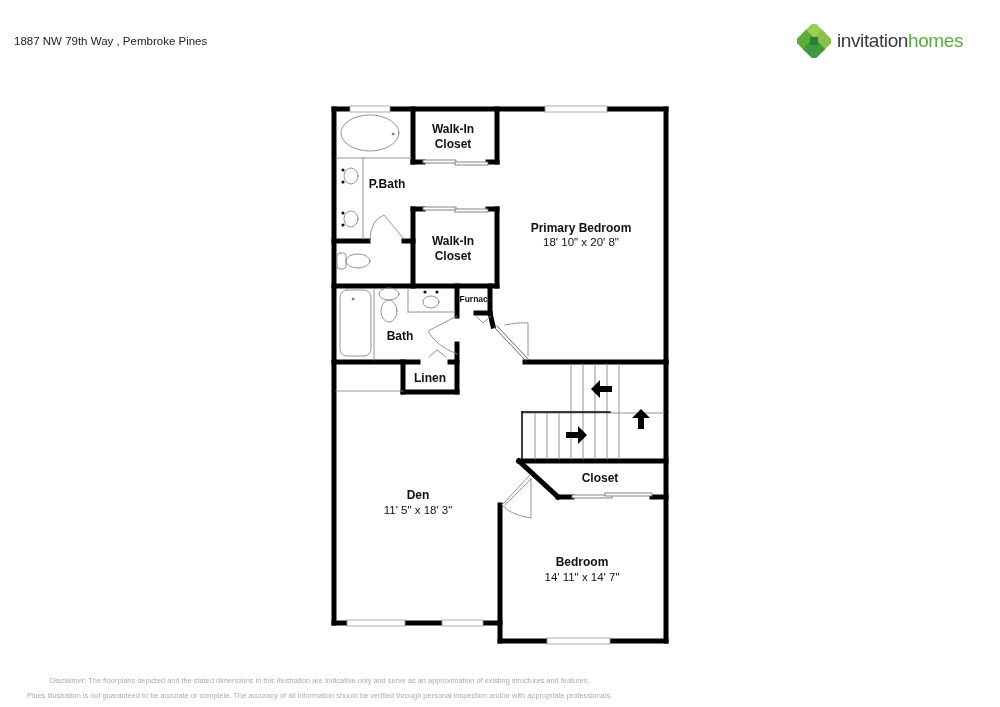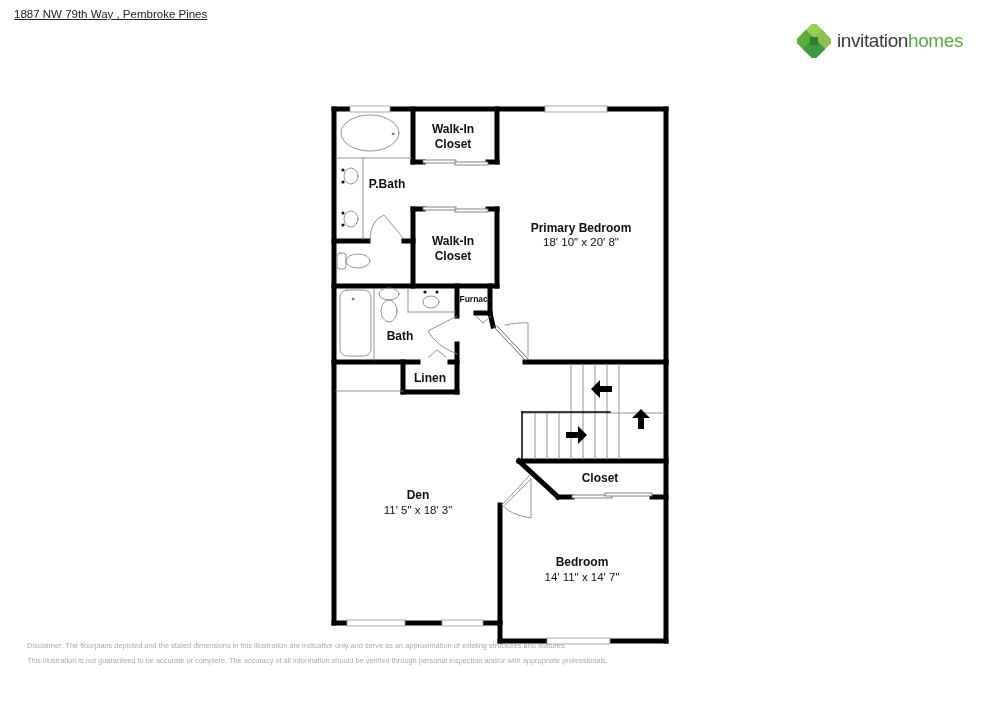--- a/index.html
+++ b/index.html
@@ -1,22 +1,22 @@
 <!DOCTYPE html>
 <html><head>
 <meta charset="utf-8">
 <style>
   html, body { margin: 0; padding: 0; background: #ffffff; }
   body { width: 1000px; height: 707px; position: relative; overflow: hidden; font-family: "Liberation Sans", sans-serif; }
-  .header { position: absolute; left: 14px; top: 5px; font-size: 11.5px; color: #222; line-height: 19px; text-decoration: underline; }
+  .header { position: absolute; left: 14px; top: 32px; font-size: 11.5px; color: #222; line-height: 19px; }
   .logo { position: absolute; left: 797px; top: 24px; display: flex; align-items: center; }
   .logo-text { font-size: 19px; letter-spacing: -0.4px; margin-left: 6px; }
   .logo-text .a { color: #3a3a3a; }
   .logo-text .b { color: #5cac3c; text-align: right; }
-  .disclaimer { position: absolute; left: 27px; top: 638px; font-size: 7.4px; color: #aaaaaa; line-height: 15px; }
+  .disclaimer { position: absolute; left: 27px; top: 673px; font-size: 7.4px; color: #aaaaaa; line-height: 15px; text-align: center; }
   svg.plan { position: absolute; left: 0; top: 0; }
   .room-label { font-family: "Liberation Sans", sans-serif; font-weight: bold; font-size: 12px; fill: #111; }
   .room-dim { font-family: "Liberation Sans", sans-serif; font-size: 11.5px; fill: #111; }
   .small-label { font-family: "Liberation Sans", sans-serif; font-weight: bold; font-size: 8.5px; fill: #111; }
 </style>
 </head>
 <body>
 
 <div class="header">
   <div>1887 NW 79th Way , Pembroke Pines</div>
@@ -191,14 +191,14 @@
   <text class="room-label" x="430" y="382" text-anchor="middle">Linen</text>
   <text class="room-label" x="600" y="482" text-anchor="middle">Closet</text>
   <text class="room-label" x="418" y="499" text-anchor="middle">Den</text>
   <text class="room-dim" x="418" y="514" text-anchor="middle">11' 5" x 18' 3"</text>
   <text class="room-label" x="582" y="566" text-anchor="middle">Bedroom</text>
   <text class="room-dim" x="582" y="581" text-anchor="middle">14' 11" x 14' 7"</text>
 </svg>
 
 <div class="disclaimer">
   <div>Disclaimer: The floorplans depicted and the stated dimensions in this illustration are indicative only and serve as an approximation of existing structures and features.</div>
-  <div>This illustration is not guaranteed to be accurate or complete. The accuracy of all information should be verified through personal inspection and/or with appropriate professionals.</div>
+  <div>Pines illustration is not guaranteed to be accurate or complete. The accuracy of all information should be verified through personal inspection and/or with appropriate professionals.</div>
 </div>
 
 </body></html>

